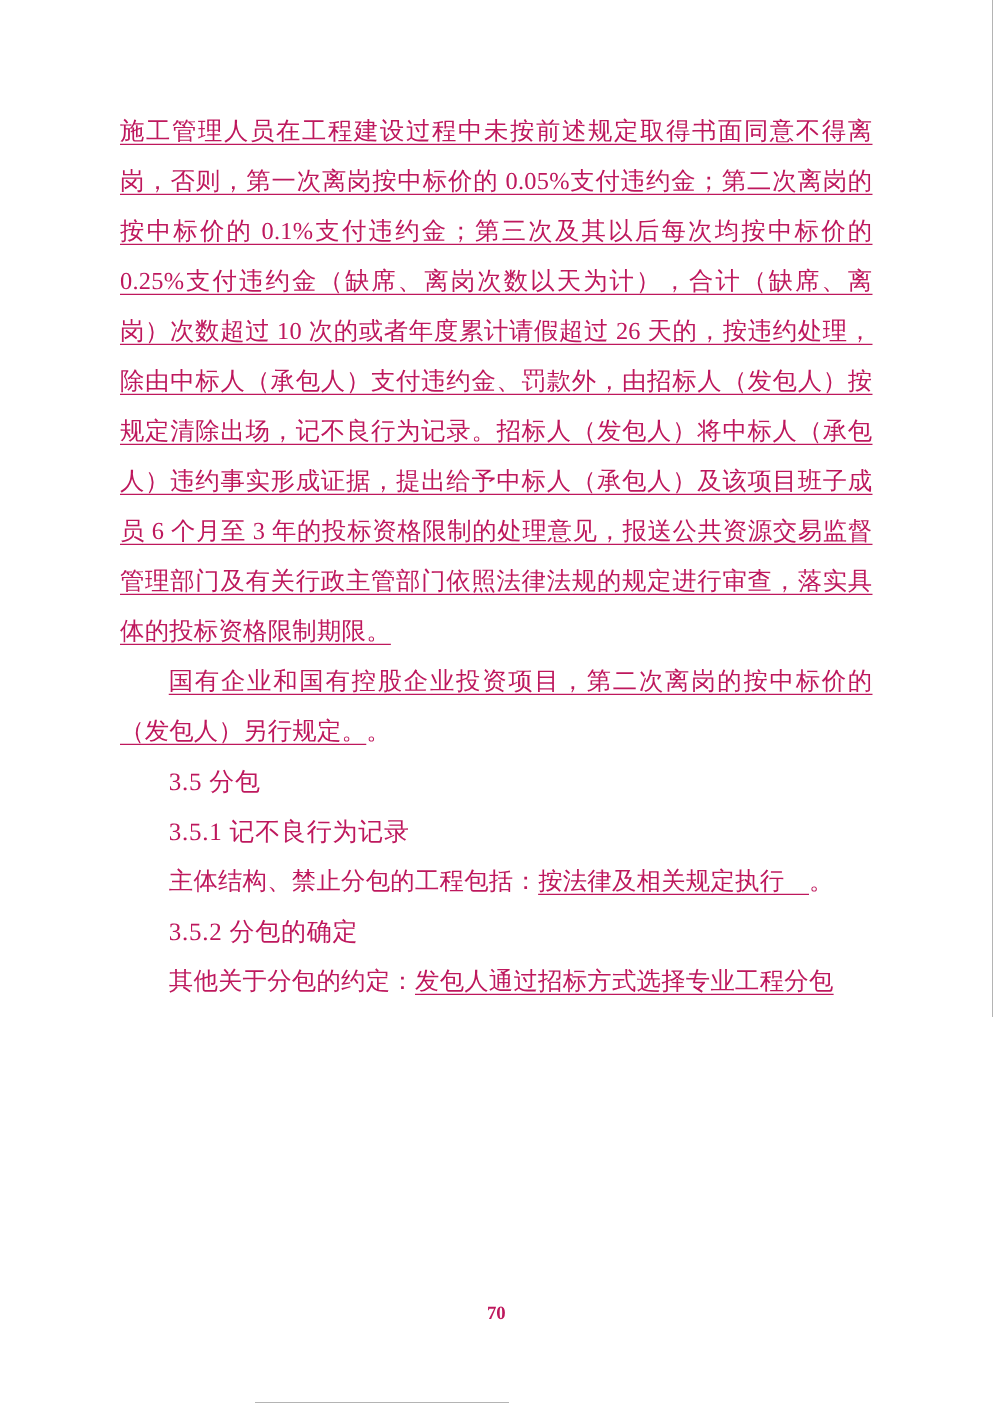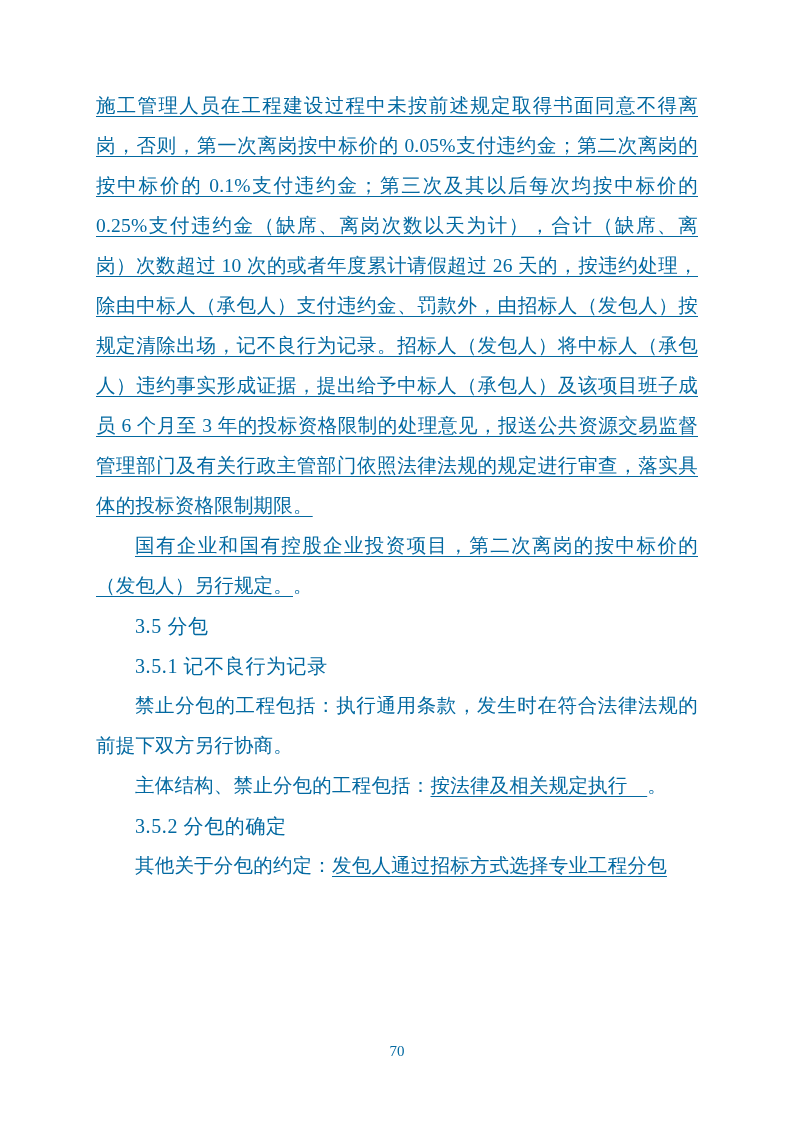--- a/index.html
+++ b/index.html
@@ -8,21 +8,21 @@
     background: #7a7a7a;
   }
   .page {
     width: 794px;
     height: 1122px;
     background: #ffffff;
     box-sizing: border-box;
     position: relative;
     margin: 0 auto;
     font-family: "Liberation Serif", "DejaVu Serif", serif;
-    color: #0369a1;
+    color: #be185d;
     overflow: hidden;
   }
   .content {
     position: absolute;
     left: 96px;
     top: 86px;
     width: 602px;
   }
   p {
     margin: 0;
@@ -46,41 +46,41 @@
     letter-spacing: 0.6px;
   }
   .page-number {
     position: absolute;
     bottom: 62px;
     left: 0;
     width: 100%;
     text-align: center;
     font-size: 15px;
     font-family: "Liberation Serif", "DejaVu Serif", serif;
+    font-weight: bold;
   }
   .sec-head {
     font-size: 20px;
     line-height: 40px;
   }
 </style>
 </head>
 <body>
 
 <div class="page">
   <div class="content">
 
     <p class="para-block underline">施工管理人员在工程建设过程中未按前述规定取得书面同意不得离岗，否则，第一次离岗按中标价的 0.05%支付违约金；第二次离岗的按中标价的 0.1%支付违约金；第三次及其以后每次均按中标价的 0.25%支付违约金（缺席、离岗次数以天为计），合计（缺席、离岗）次数超过 10 次的或者年度累计请假超过 26 天的，按违约处理，除由中标人（承包人）支付违约金、罚款外，由招标人（发包人）按规定清除出场，记不良行为记录。招标人（发包人）将中标人（承包人）违约事实形成证据，提出给予中标人（承包人）及该项目班子成员 6 个月至 3 年的投标资格限制的处理意见，报送公共资源交易监督管理部门及有关行政主管部门依照法律法规的规定进行审查，落实具体的投标资格限制期限。</p>
 
     <p class="para-block indent"><span class="underline">国有企业和国有控股企业投资项目，第二次离岗的按中标价的（发包人）另行规定。</span><span>。</span></p>
 
     <p class="para-block indent sec-head spaced">3.5  分包</p>
 
     <p class="para-block indent sec-head spaced">3.5.1  记不良行为记录</p>
 
-    <p class="para-block indent">禁止分包的工程包括：执行通用条款，发生时在符合法律法规的前提下双方另行协商。</p>
 
     <p class="para-block indent"><span>主体结构、禁止分包的工程包括：</span><span class="underline">按法律及相关规定执行　</span><span>。</span></p>
 
     <p class="para-block indent sec-head spaced">3.5.2 分包的确定</p>
 
 
     <p class="para-block indent"><span>其他关于分包的约定：</span><span class="underline">发包人通过招标方式选择专业工程分包</span></p>
 
   </div>
 

